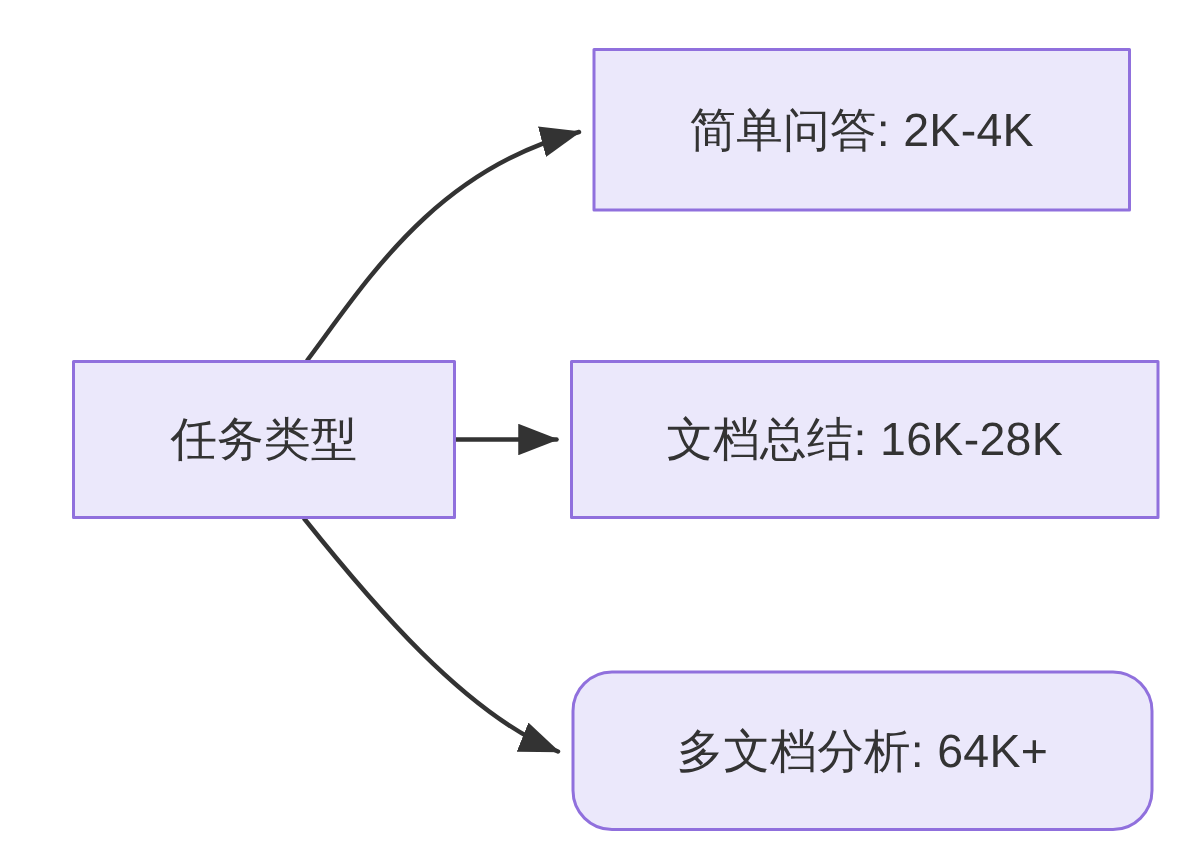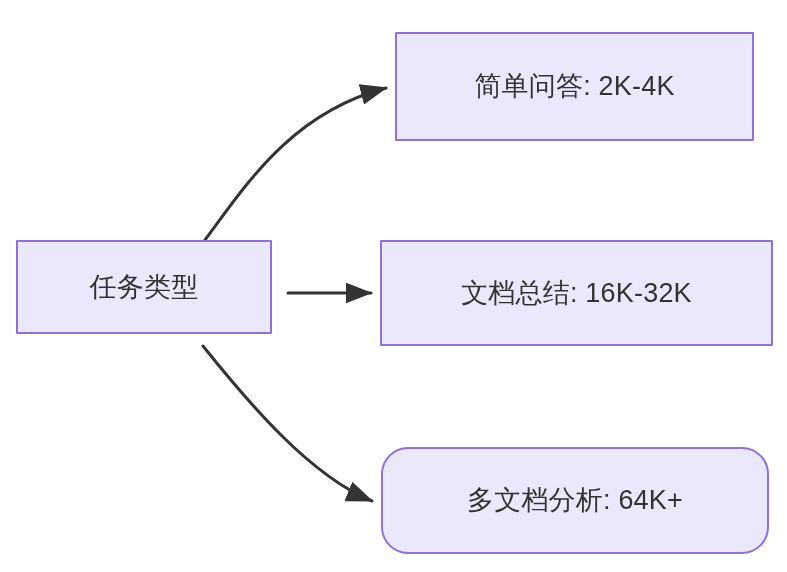--- a/index.html
+++ b/index.html
@@ -31,28 +31,28 @@
     background: #ebe8fb;
     border: 2px solid #9070dd;
     border-radius: 1px;
     display: flex;
     align-items: center;
     justify-content: center;
     text-align: center;
   }
   .node-label {
     color: #333333;
-    font-size: 27px;
+    font-size: 31px;
     line-height: 1.2;
     letter-spacing: 0.2px;
     white-space: nowrap;
     text-align: right;
   }
   
-  #node-root   { left: 16px;  top: 240px; width: 256px; height: 94px; }
+  #node-root   { left: 48px;  top: 240px; width: 256px; height: 106px; }
   #node-task-1 { left: 395px; top: 32px;  width: 359px; height: 109px; }
   #node-task-2 { left: 380px; top: 240px; width: 393px; height: 106px; }
   #node-task-3 { left: 381px; top: 447px; width: 388px; height: 107px; border-radius: 27px; }
 </style>
 </head>
 <body>
 
 <div id="canvas">
 
   <svg id="edge-layer" viewBox="0 0 787 572" width="787" height="572" xmlns="http://www.w3.org/2000/svg">
@@ -71,20 +71,20 @@
 
   <div class="node" id="node-root">
     <span class="node-label">任务类型</span>
   </div>
 
   <div class="node" id="node-task-1">
     <span class="node-label">简单问答: 2K-4K</span>
   </div>
 
   <div class="node" id="node-task-2">
-    <span class="node-label">文档总结: 16K-32K</span>
+    <span class="node-label">文档总结: 16K-28K</span>
   </div>
 
   <div class="node" id="node-task-3">
     <span class="node-label">多文档分析: 64K+</span>
   </div>
 
 </div>
 
 </body></html>

